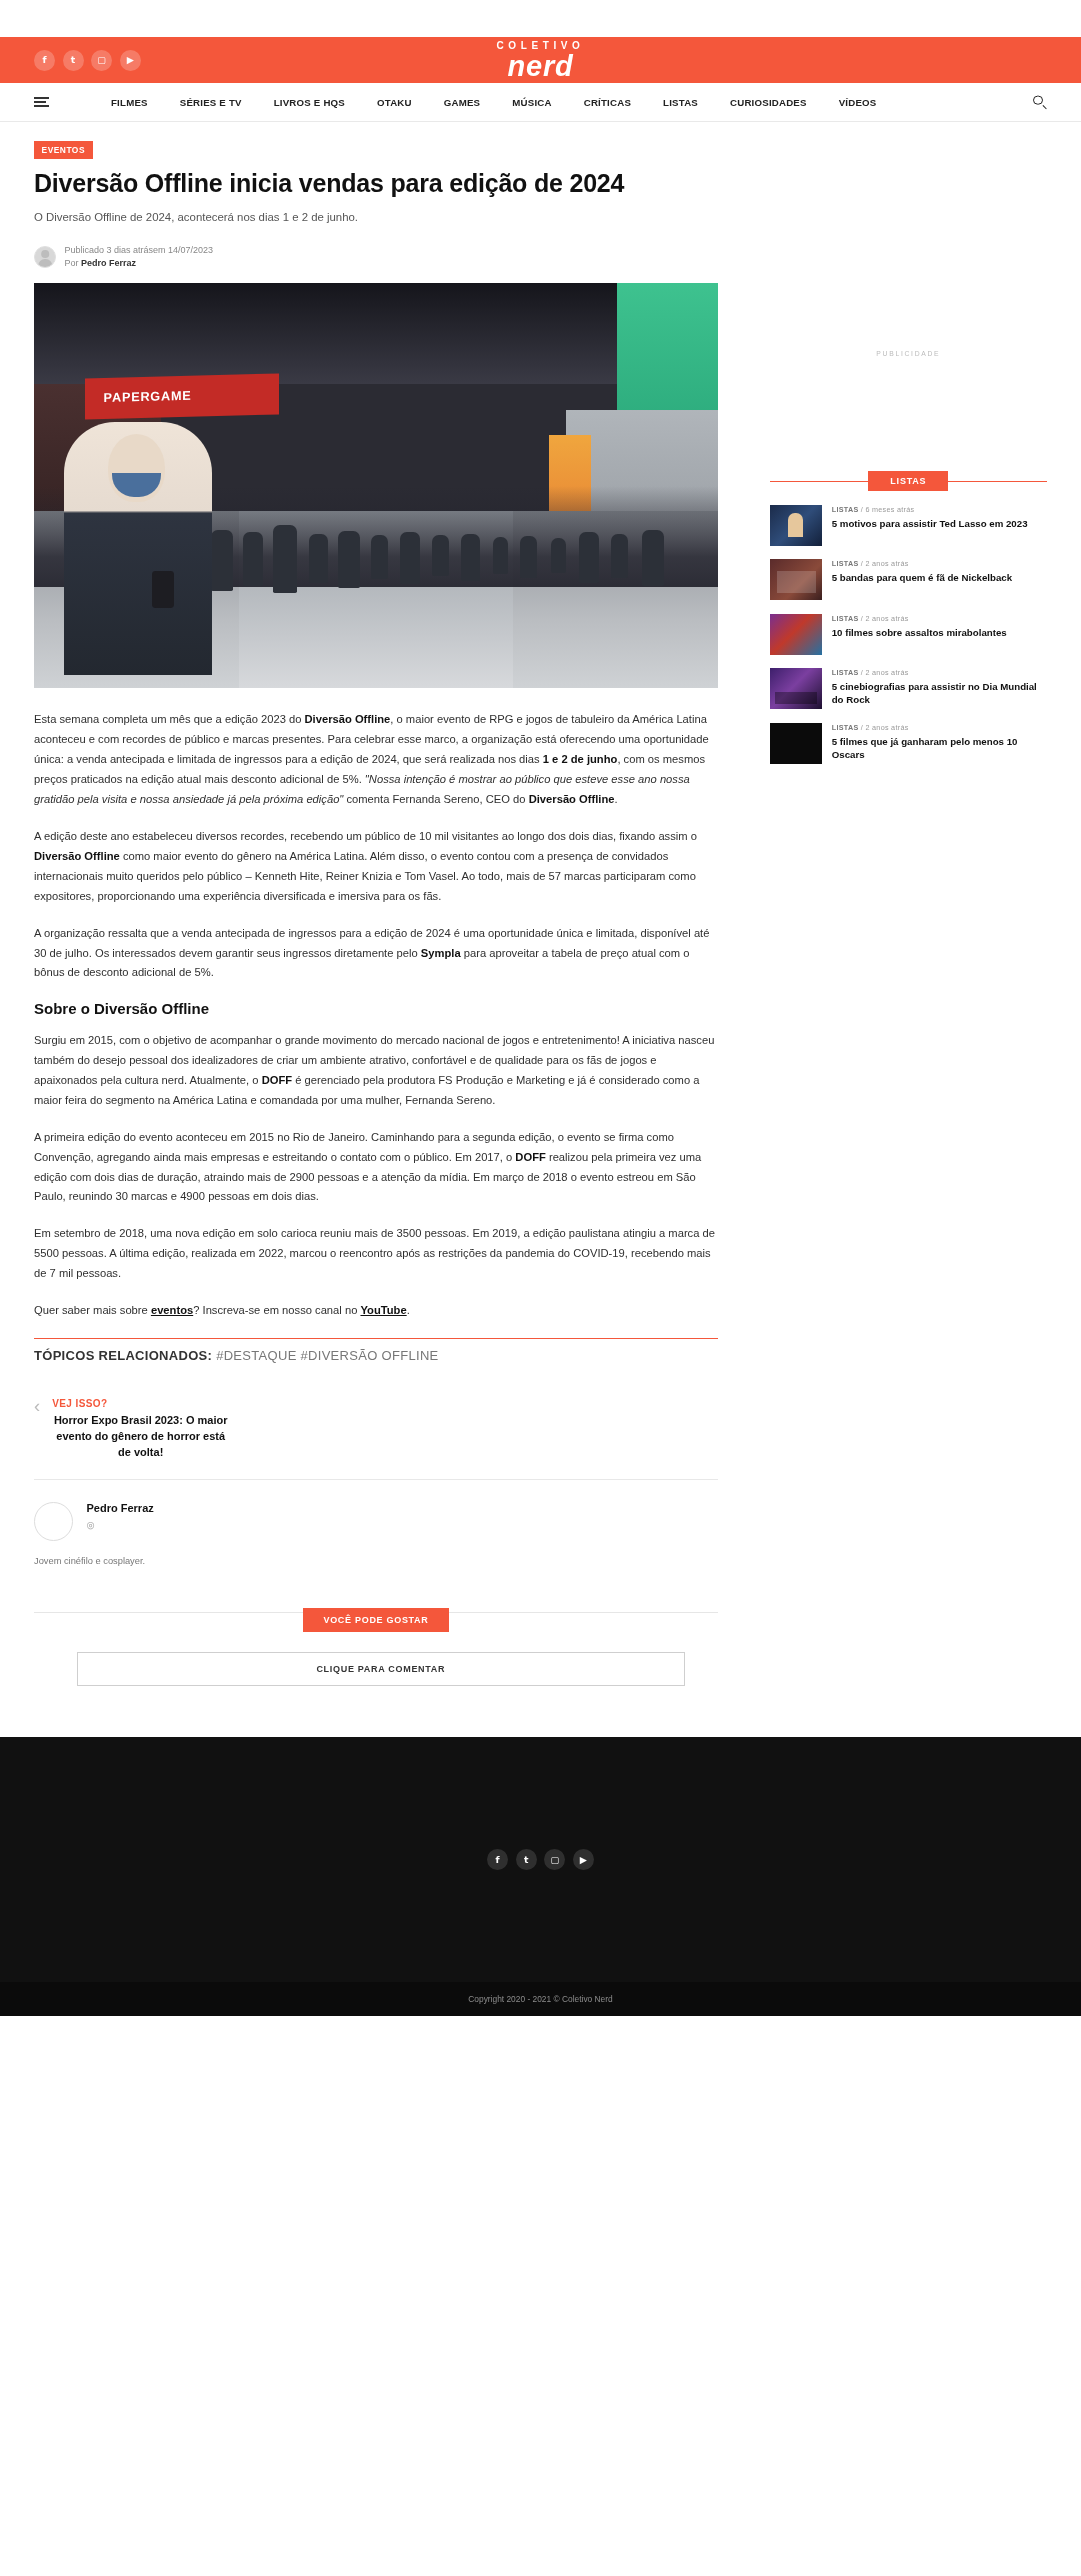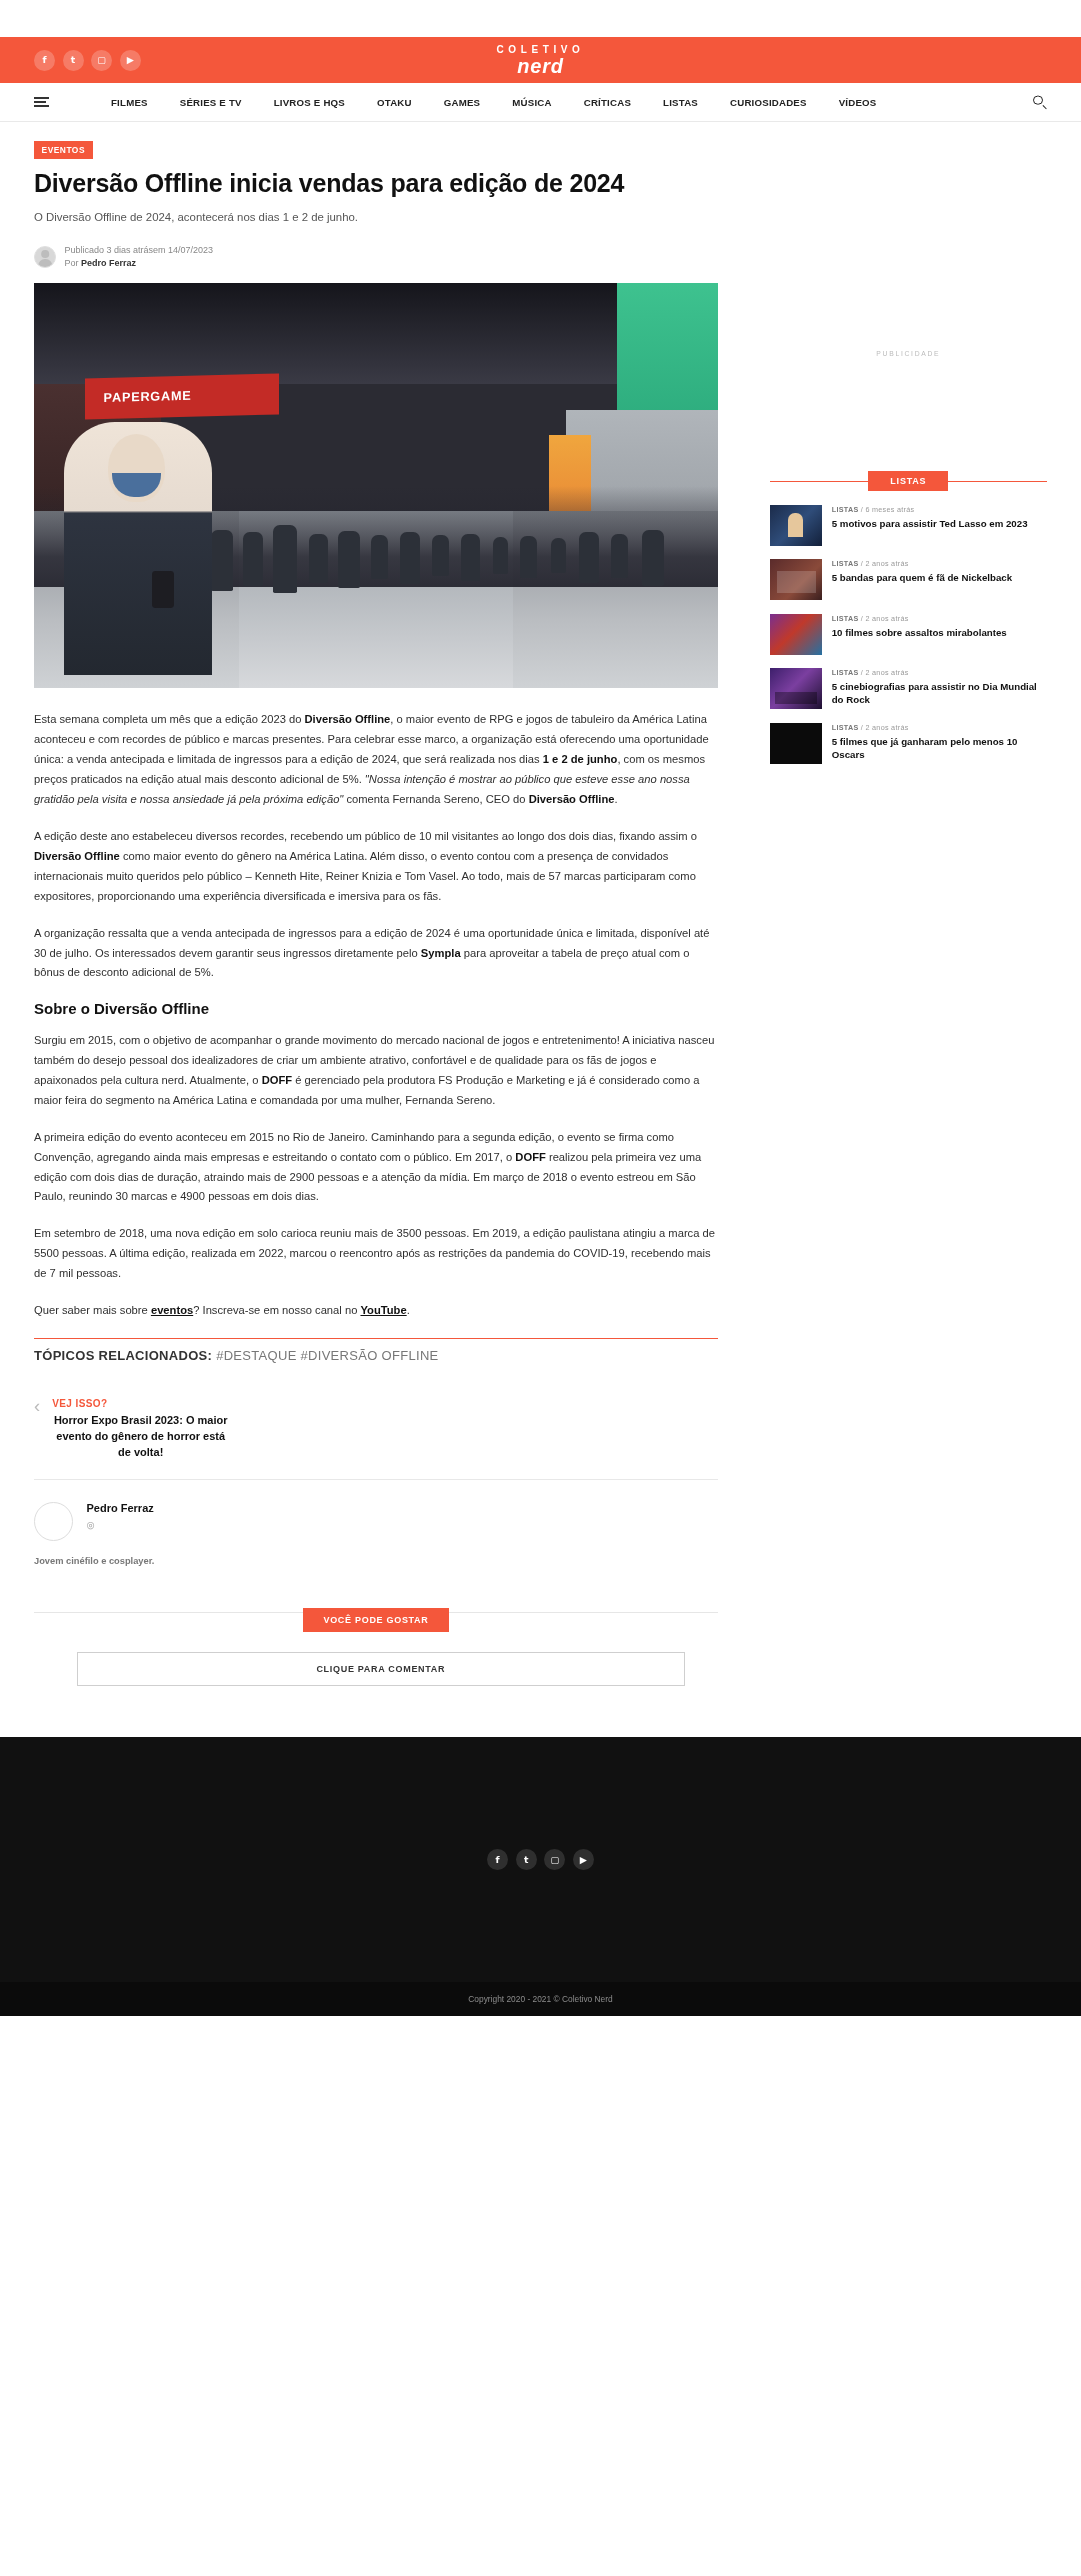--- a/index.html
+++ b/index.html
@@ -38,21 +38,21 @@
     position: absolute; left: 50%; top: 50%;
     transform: translate(-50%,-50%);
     text-align: center;
     color: #fff;
   }
   .brand-top {
     font-size: 10px; letter-spacing: 4.6px; font-weight: bold;
     line-height: 1.1;
   }
   .brand-bottom {
-    font-size: 20px; font-weight: bold; letter-spacing: 0.8px;
+    font-size: 29px; font-weight: bold; letter-spacing: 0.8px;
     font-style: italic;
     line-height: 1;
     margin-top: 0.8px;
   }
 
   
   .navbar {
     height: 39px;
     border-bottom: 0.8px solid #e9e9e9;
     display: flex; align-items: center;
@@ -230,21 +230,21 @@
   .prev-title { font-size: 11px; font-weight: bold; color: #111; line-height: 1.45; margin-top: 4.2px; width: 177px; text-align: center;}
 
   
   .author-box { display: flex; gap: 13.5px; margin-top: 22px; align-items: flex-start; }
   .author-av {
     width: 39px; height: 39px; border-radius: 50%;
     border: 0.8px solid #ddd; background:#fff;
   }
   .author-name { font-size: 11px; font-weight: bold; color: #111; }
   .author-social { margin-top: 5px; font-size: 9.3px; color: #999; }
-  .author-bio { font-size: 9.3px; color: #777; margin-top: 15px; font-weight: bold; }
+  .author-bio { font-size: 9.3px; color: #777; margin-top: 15px; }
 
   
   .yml-wrap { margin-top: 25px; position: relative; width: 684px; text-align:center; }
   .yml-wrap:before{
     content:""; position:absolute; left:0; right:0; top:50%;
     border-top:0.8px solid #e6e6e6;
   }
   .yml {
     display:inline-block; position: relative;
     background: #f4573b; color:#fff; font-size: 9px; font-weight:bold;

